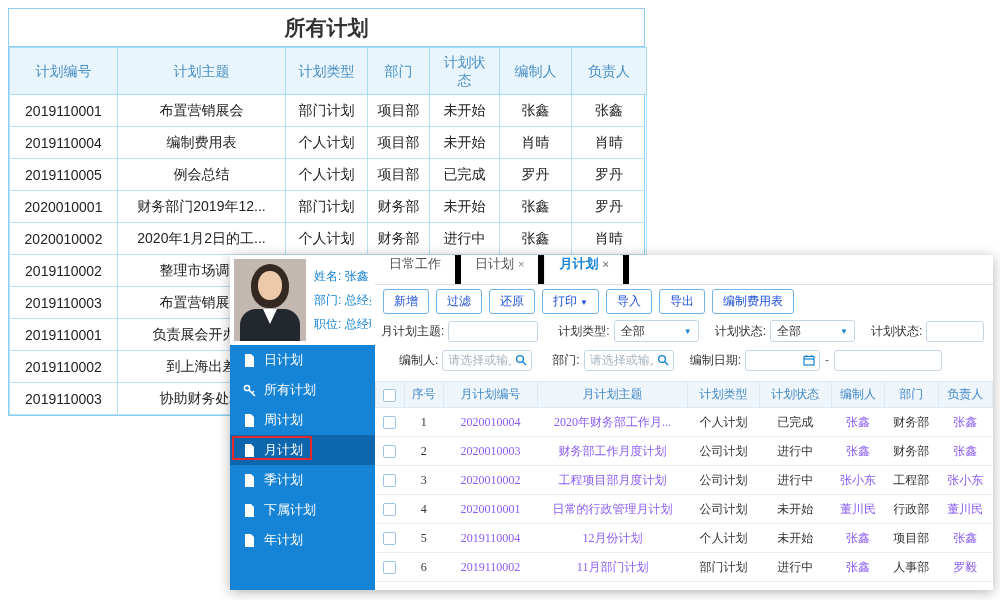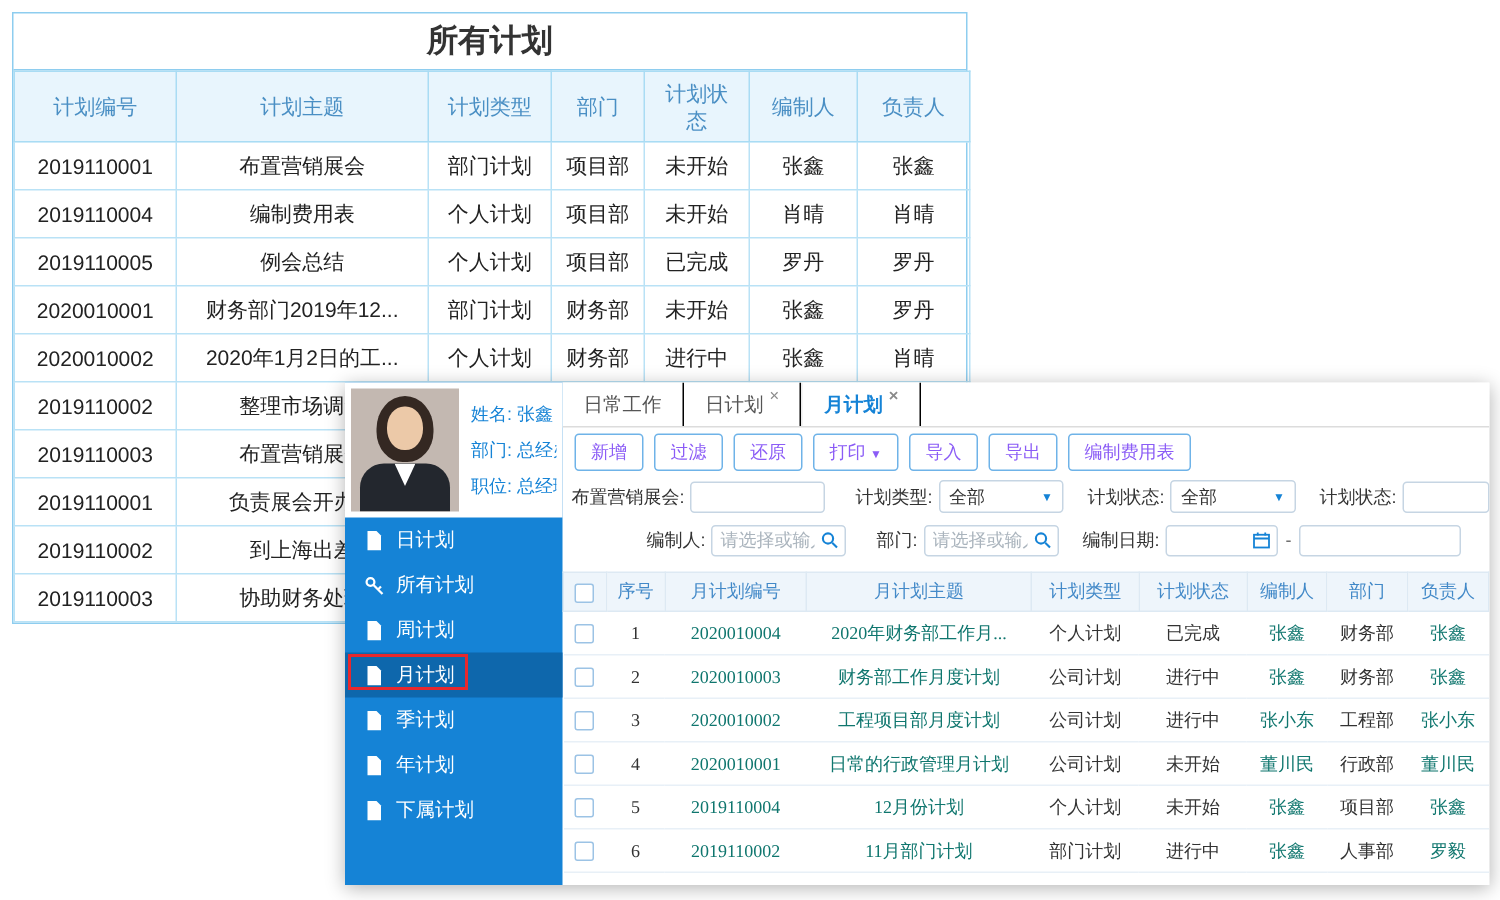--- a/index.html
+++ b/index.html
@@ -37,54 +37,54 @@
   .side-item { height:30px; display:flex; align-items:center; padding:0 12px; color:#fff;
     font-size:13px; gap:8px; position:relative; cursor:pointer; }
   .side-item.active { background:#0e67ac; }
   .red-hl { position:absolute; left:2px; top:1px; width:80px; height:24px;
     border:2px solid #e8282d; pointer-events:none; }
   .side-icon { width:14px; display:inline-flex; justify-content:center; }
 
   
   .main { flex:1; display:flex; flex-direction:column; min-width:0; overflow:hidden; }
   .tabbar { height:30px; display:flex; border-bottom:1px solid #dcdcdc; background:#fff; flex-shrink:0; }
-  .tab { display:flex; align-items:center; padding:0 14px; font-size:13px; color:#555;
-    border-right:1px solid #000000; cursor:pointer; }
+  .tab { display:flex; align-items:flex-start; padding:0 14px; font-size:13px; color:#555;
+    border-right:6px solid #000000; cursor:pointer; }
   .tab .x { margin-left:4px; align-self:flex-start; margin-top:3px; font-size:11px; color:#8a8a8a; cursor:pointer; }
   .tab.active { color:#1583d6; font-weight:bold; background:#fff; border-left:1px solid #ececec; }
 
   .toolbar { height:32px; display:flex; align-items:center; padding:0 8px; gap:7px; flex-shrink:0; }
-  .btn { border:1px solid #6fb3e8; color:#8b5cf6; background:#fff; border-radius:3px;
+  .btn { border:1px solid #6fb3e8; color:#1d4ed8; background:#fff; border-radius:3px;
     font-size:12px; padding:3px 10px; cursor:pointer; font-family:inherit; white-space:nowrap; }
   .btn .caret { font-size:8px; margin-left:3px; }
 
   .frow { display:flex; align-items:center; height:28px; font-size:12px; color:#333; flex-shrink:0; }
   .flabel { white-space:nowrap; margin-right:4px; }
-  .ml6{margin-left:6px} .ml16{margin-left:16px} .ml20{margin-left:20px} .ml36{margin-left:56px}
+  .ml6{margin-left:6px} .ml16{margin-left:16px} .ml20{margin-left:20px} .ml36{margin-left:24px}
   .finput { border:1px solid #c6d5e3; border-radius:3px; height:21px; font-size:12px;
     padding:0 5px; font-family:inherit; color:#333; }
   .finput::placeholder { color:#aab4bd; }
   .w58{width:58px}.w75{width:75px}.w90{width:90px}.w108{width:108px}
   .fselect { border:1px solid #c6d5e3; border-radius:3px; height:22px; width:85px;
     display:flex; align-items:center; justify-content:space-between; padding:0 6px;
     cursor:pointer; background:#fff; }
   .fselect .caret { color:#1583d6; font-size:8px; }
   .iwrap { position:relative; display:inline-flex; align-items:center; }
   .iwrap svg { position:absolute; right:5px; cursor:pointer; }
   .iwrap .finput { padding-right:20px; }
   .dash { margin:0 5px; color:#666; }
 
   .mtable-wrap { margin-top:6px;font-family:Liberation Serif, serif; }
   table.mt { width:100%; border-collapse:collapse; table-layout:fixed; font-size:12px; }
   table.mt th { background:#eef5fb; color:#4289c8; font-weight:normal; height:26px;
     border:1px solid #dde9f3; padding:0 2px; white-space:nowrap; overflow:hidden; }
   table.mt td { height:29px; text-align:center; border-bottom:1px solid #e8f0f7;
     color:#333; white-space:nowrap; overflow:hidden; padding:0 2px; }
   td.subj { text-align:left; padding-left:6px; }
-  .lnk { color:#0f766e; text-decoration:none; cursor:pointer; }
+  .lnk { color:#8b5cf6; text-decoration:none; cursor:pointer; }
   .cb { display:inline-block; width:13px; height:13px; border:1px solid #9cc3e5;
     border-radius:2px; background:#fff; vertical-align:middle; cursor:pointer; }
 </style>
 </head>
 <body>
 
 <div class="bg-window">
   <div class="bg-title">所有计划</div>
   <table class="bgt">
     <colgroup>
@@ -260,29 +260,29 @@
           </svg>
         </span>
       <span>季计划</span>
     </div>
     <div class="side-item">
       <span class="side-icon">
           <svg width="11" height="13" viewBox="0 0 11 13">
             <path d="M1 0h6l3 3v10H1z" fill="#fff"></path>
           </svg>
         </span>
+      <span>下属计划</span>
+    </div>
+    <div class="side-item">
+      <span class="side-icon">
+          <svg width="11" height="13" viewBox="0 0 11 13">
+            <path d="M1 0h6l3 3v10H1z" fill="#fff"></path>
+          </svg>
+        </span>
       <span>年计划</span>
-    </div>
-    <div class="side-item">
-      <span class="side-icon">
-          <svg width="11" height="13" viewBox="0 0 11 13">
-            <path d="M1 0h6l3 3v10H1z" fill="#fff"></path>
-          </svg>
-        </span>
-      <span>下属计划</span>
     </div>
   </div>
 
   <div class="main">
 
     <div class="tabbar">
       <div class="tab">
         <span>日常工作</span>
       </div>
       <div class="tab">
@@ -301,21 +301,21 @@
       <button class="btn">还原</button>
       <button class="btn">
         <span>打印</span><span class="caret">▼</span>
       </button>
       <button class="btn">导入</button>
       <button class="btn">导出</button>
       <button class="btn">编制费用表</button>
     </div>
 
     <div class="frow">
-      <span class="flabel ml6">布置营销展会:</span>
+      <span class="flabel ml6">月计划主题:</span>
       <input class="finput w90" value="" style="">
       <span class="flabel ml20">计划类型:</span>
       <div class="fselect">
         <span>全部</span>
         <span class="caret">▼</span>
       </div>
       <span class="flabel ml16">计划状态:</span>
       <div class="fselect">
         <span>全部</span>
         <span class="caret">▼</span>

